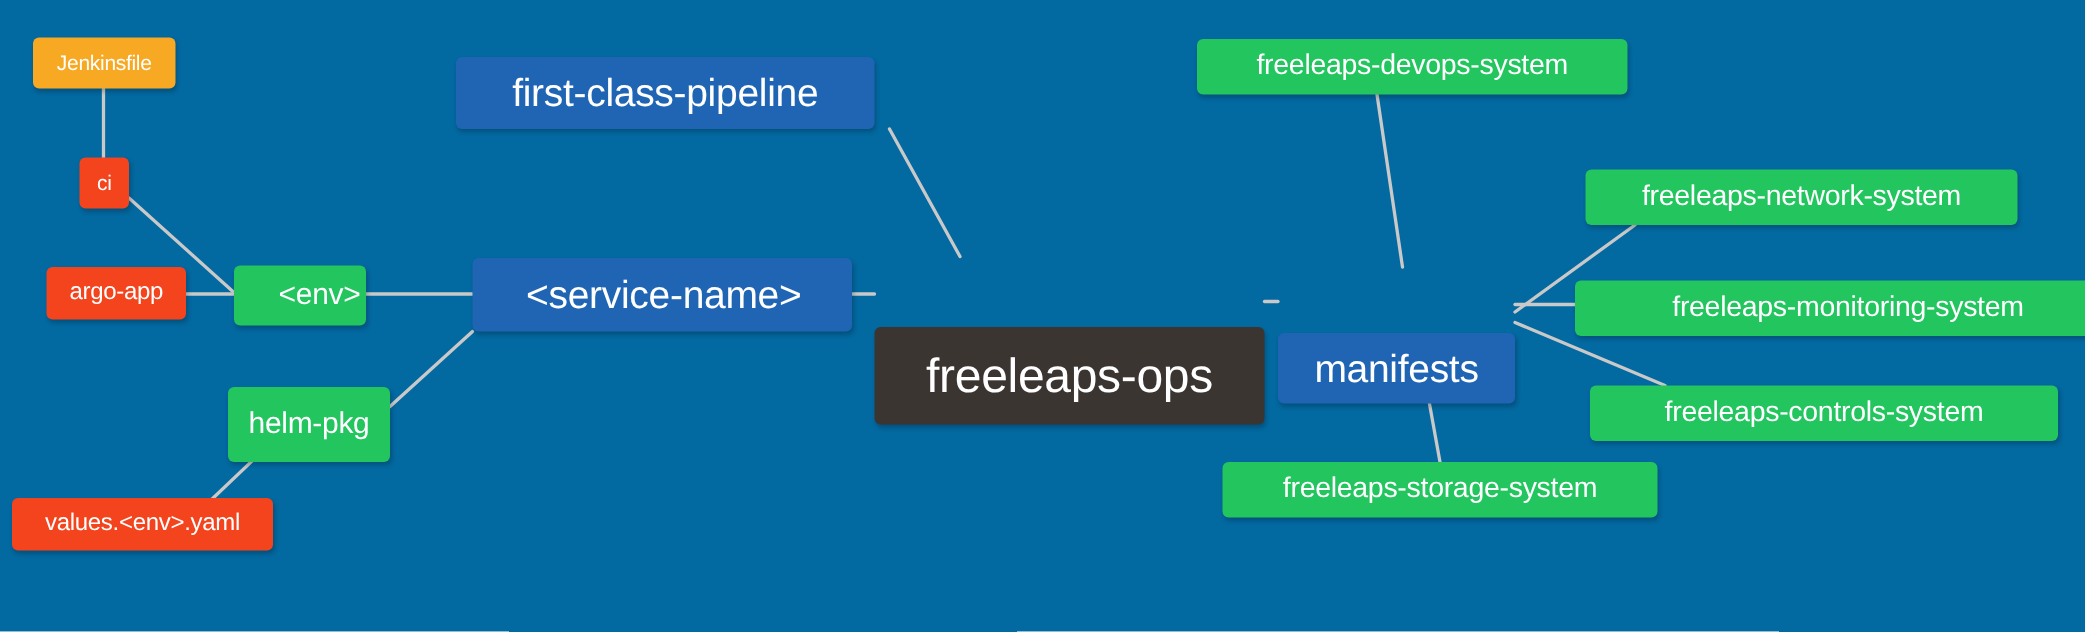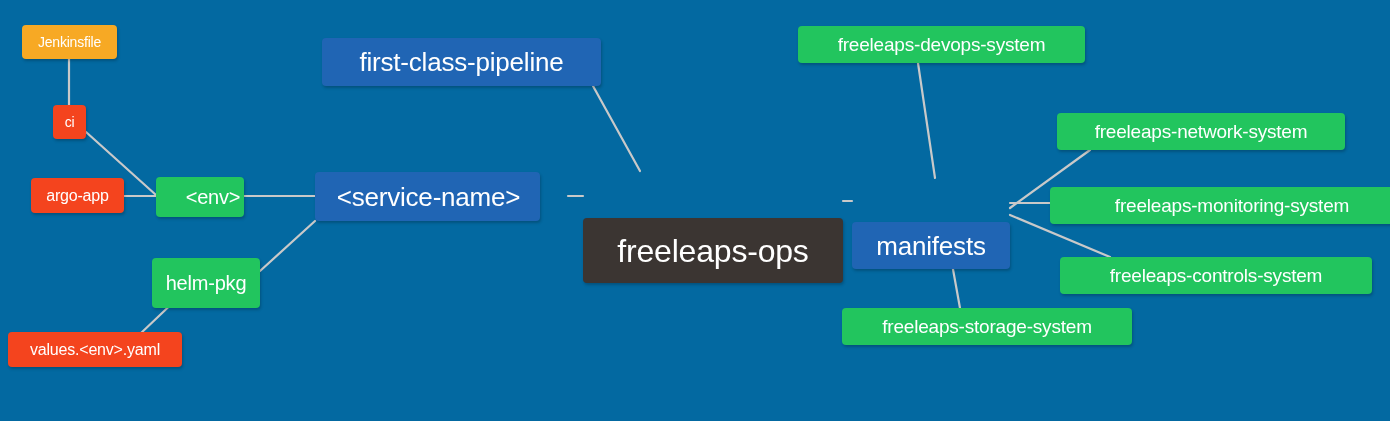--- a/index.html
+++ b/index.html
@@ -80,41 +80,41 @@
       </div>
       <div class="node" style="left: 156px; top: 177px; width: 88px; height: 40px; background: rgb(34, 197, 94); font-size: 20px; padding-left: 36px;">
         <span class="node-label">&lt;env&gt;</span>
       </div>
       <div class="node" style="left: 152px; top: 258px; width: 108px; height: 50px; background: rgb(34, 197, 94); font-size: 20px;">
         <span class="node-label">helm-pkg</span>
       </div>
       <div class="node" style="left: 8px; top: 332px; width: 174px; height: 35px; background: rgb(244, 68, 30); font-size: 16px;">
         <span class="node-label">values.&lt;env&gt;.yaml</span>
       </div>
-      <div class="node" style="left: 322px; top: 38px; width: 279px; height: 48px; background: rgb(32, 101, 180); font-size: 26px;">
+      <div class="node" style="left: 304px; top: 38px; width: 279px; height: 48px; background: rgb(32, 101, 180); font-size: 26px;">
         <span class="node-label">first-class-pipeline</span>
       </div>
-      <div class="node" style="left: 315px; top: 172px; width: 225px; height: 49px; background: rgb(32, 101, 180); font-size: 26px; padding-left: 12px;">
+      <div class="node" style="left: 315px; top: 172px; width: 253px; height: 49px; background: rgb(32, 101, 180); font-size: 26px; padding-left: 12px;">
         <span class="node-label">&lt;service-name&gt;</span>
       </div>
       <div class="node" style="left: 583px; top: 171px; width: 260px; height: 65px; background: rgb(59, 53, 50); font-size: 32px; margin-top: 47px;">
         <span class="node-label">freeleaps-ops</span>
       </div>
       <div class="node" style="left: 852px; top: 178px; width: 158px; height: 47px; background: rgb(32, 101, 180); font-size: 26px; margin-top: 44px;">
         <span class="node-label">manifests</span>
       </div>
       <div class="node" style="left: 798px; top: 26px; width: 287px; height: 37px; background: rgb(34, 197, 94); font-size: 19px;">
         <span class="node-label">freeleaps-devops-system</span>
       </div>
       <div class="node" style="left: 1057px; top: 113px; width: 288px; height: 37px; background: rgb(34, 197, 94); font-size: 19px;">
         <span class="node-label">freeleaps-network-system</span>
       </div>
       <div class="node" style="left: 1050px; top: 187px; width: 364px; height: 37px; background: rgb(34, 197, 94); font-size: 19px;">
         <span class="node-label">freeleaps-monitoring-system</span>
       </div>
       <div class="node" style="left: 1060px; top: 257px; width: 312px; height: 37px; background: rgb(34, 197, 94); font-size: 19px;">
         <span class="node-label">freeleaps-controls-system</span>
       </div>
-      <div class="node" style="left: 815px; top: 308px; width: 290px; height: 37px; background: rgb(34, 197, 94); font-size: 19px; margin-left: 27px;">
+      <div class="node" style="left: 815px; top: 308px; width: 290px; height: 37px; background: rgb(34, 197, 94); font-size: 19px;">
         <span class="node-label">freeleaps-storage-system</span>
       </div>
     </div>
 </div>
 
 </body></html>

